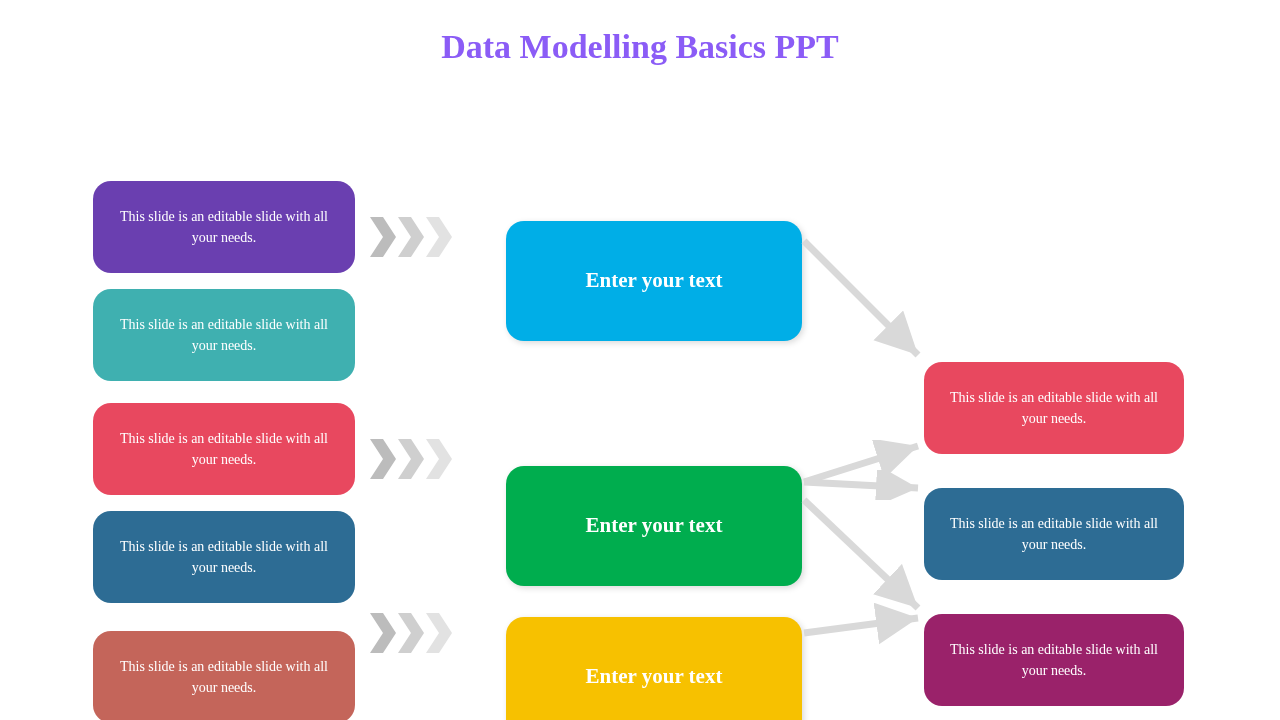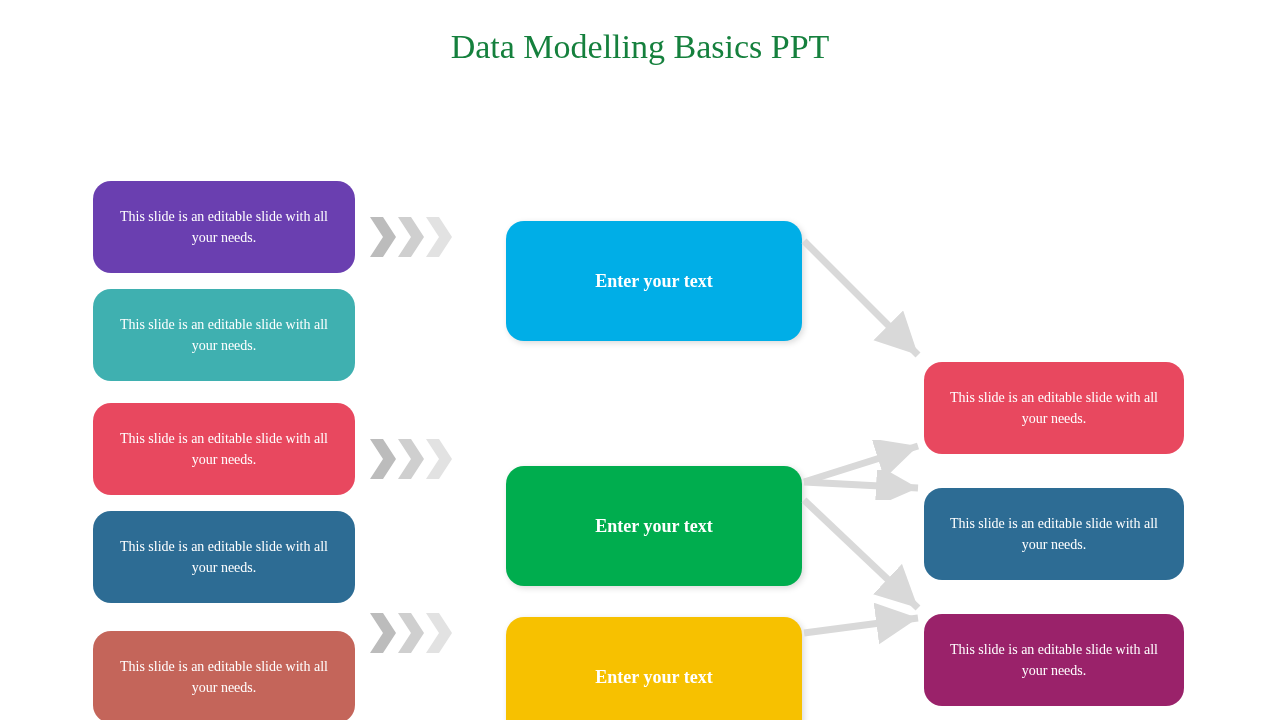--- a/index.html
+++ b/index.html
@@ -7,22 +7,22 @@
     width: 1280px;
     height: 720px;
     font-family: Georgia, 'Times New Roman', serif;
     background: #fff;
     position: relative;
     overflow: hidden;
   }
   .title {
     text-align: center;
     font-size: 34px;
-    font-weight: normal;
-    color: #15803d;
+    font-weight: bold;
+    color: #8b5cf6;
     padding-top: 28px;
   }
   .canvas {
     position: absolute;
     top: 0; left: 0;
     width: 1280px; height: 720px;
   }
   .box {
     position: absolute;
     border-radius: 18px;
@@ -36,21 +36,21 @@
     line-height: 1.5;
     margin-top: 44px;
   }
   .left-box {
     width: 262px;
     height: 92px;
   }
   .mid-box {
     width: 296px;
     height: 120px;
-    font-size: 18px;
+    font-size: 21px;
     font-weight: bold;
     box-shadow: 2px 2px 6px rgba(0,0,0,0.15);
   }
   .right-box {
     width: 260px;
     height: 92px;
   }
   .chevrons {
     position: absolute;
     display: flex;

